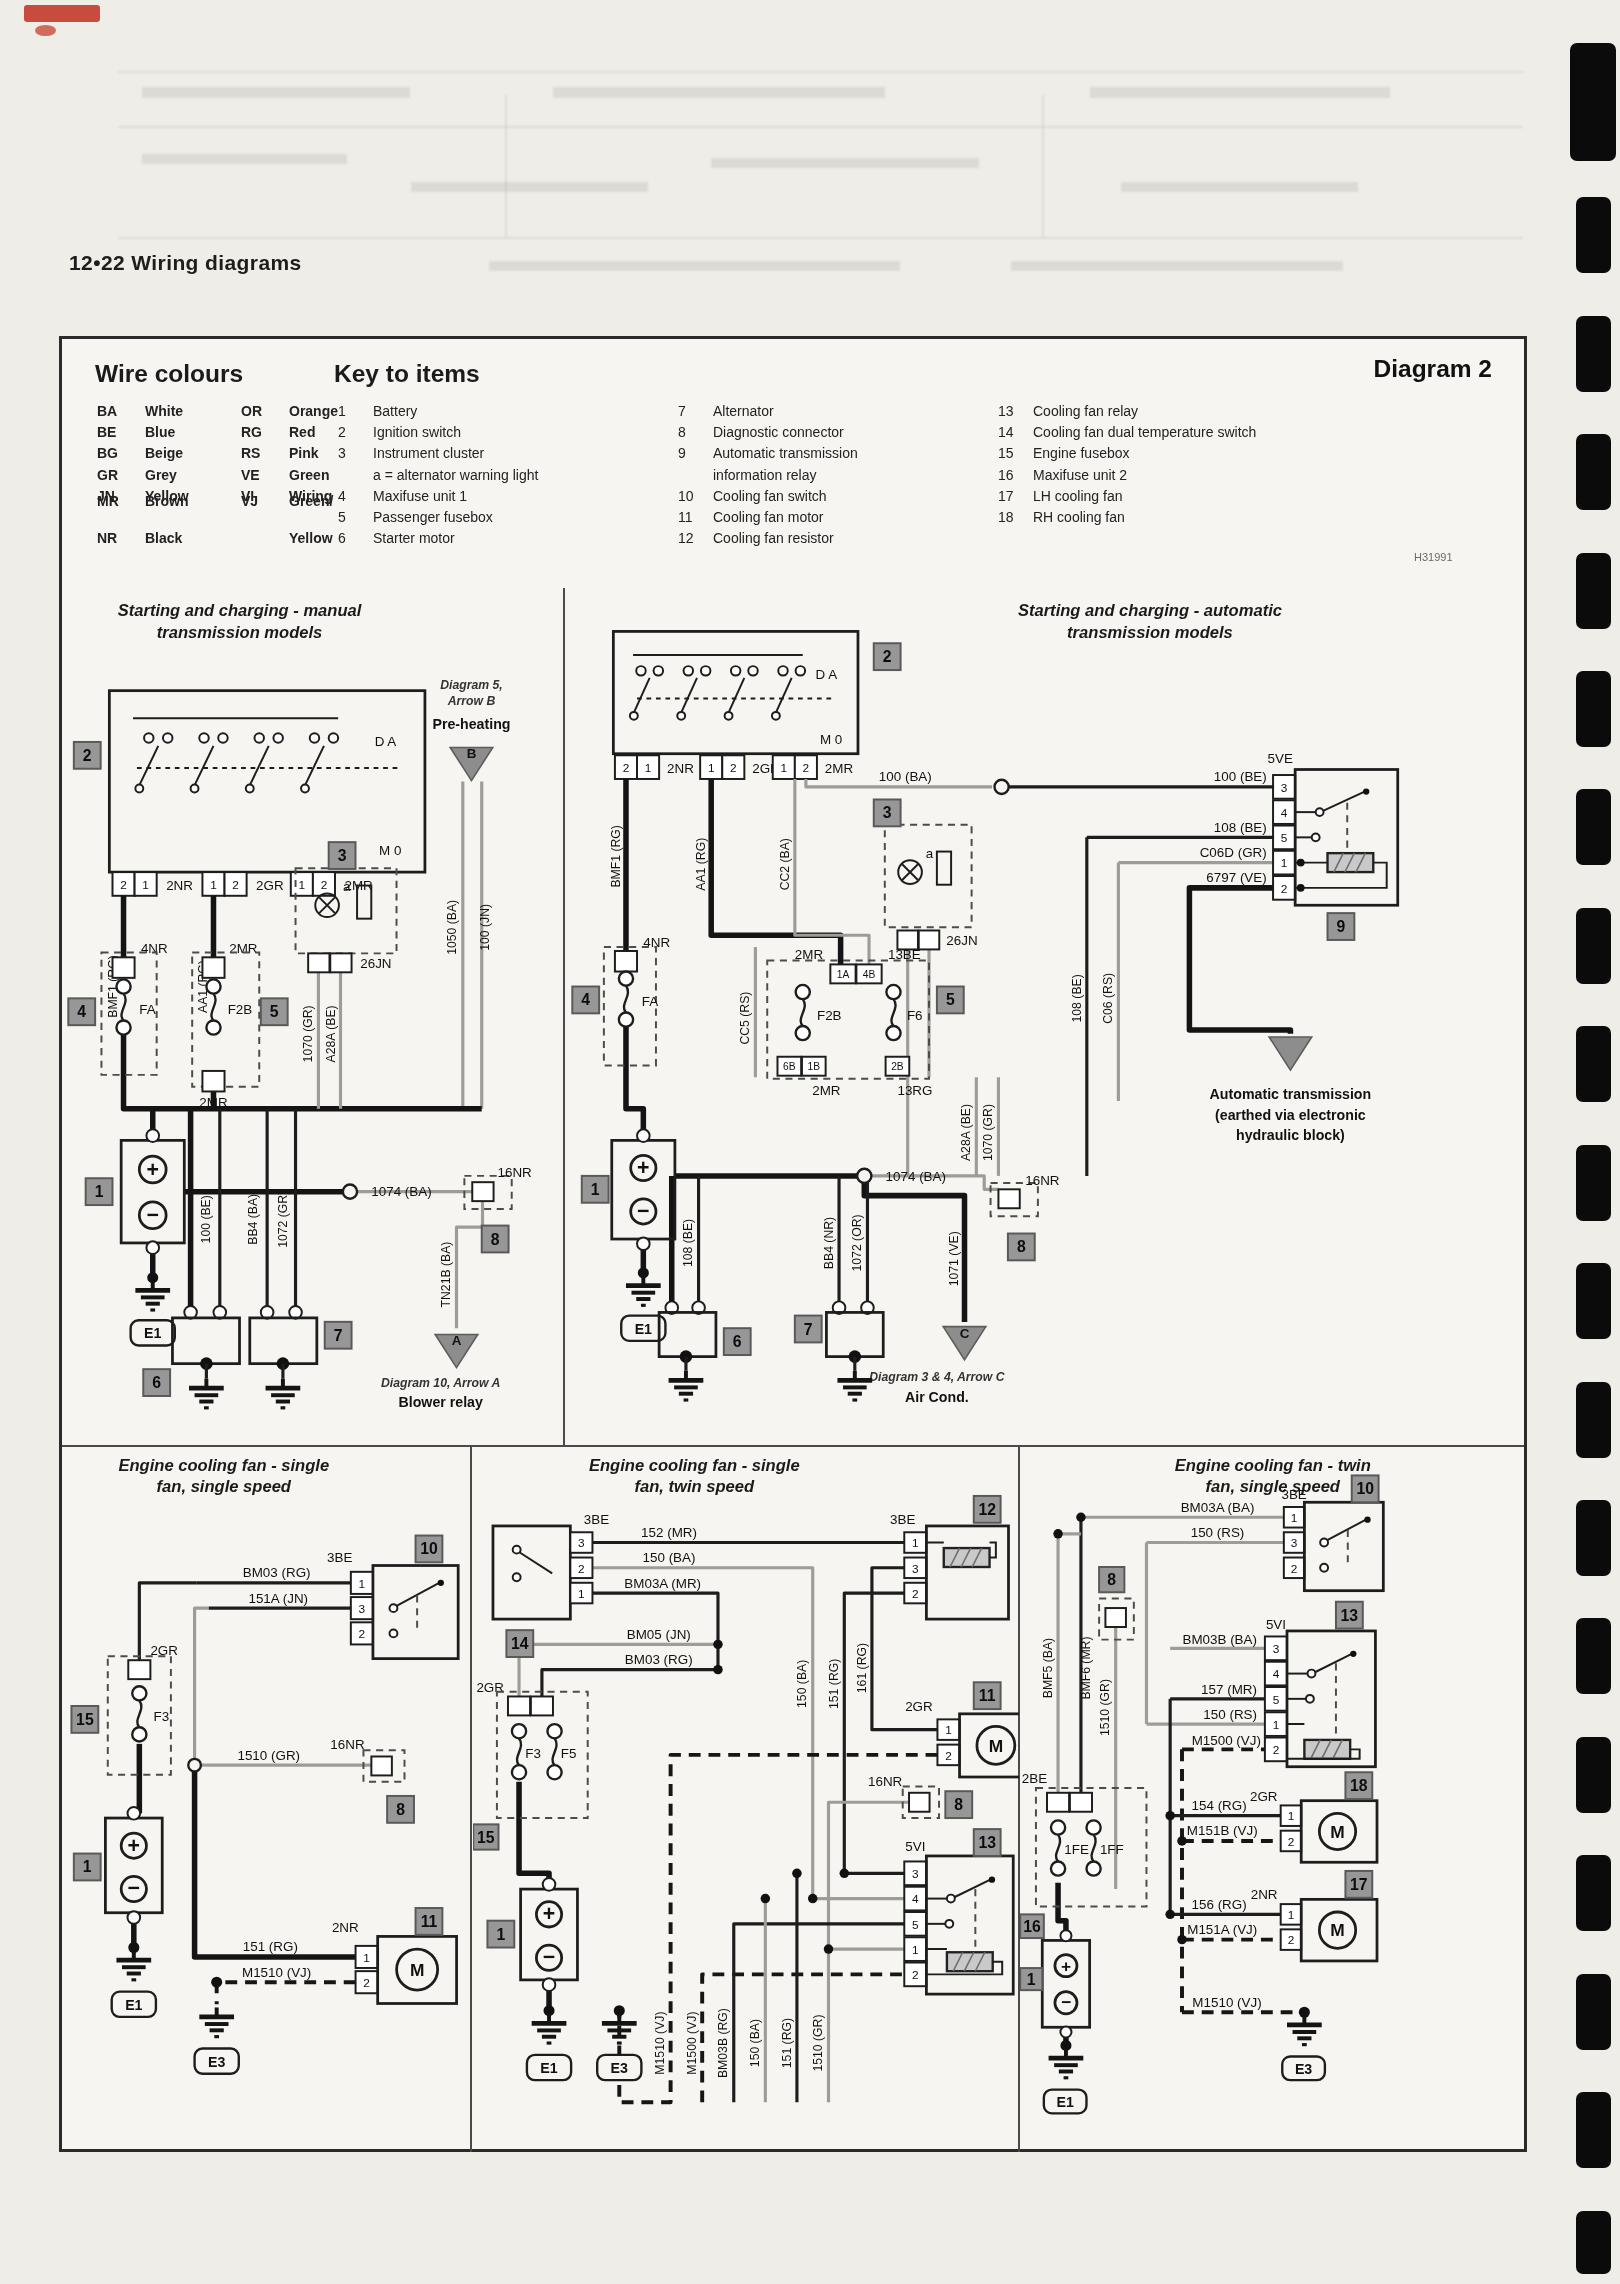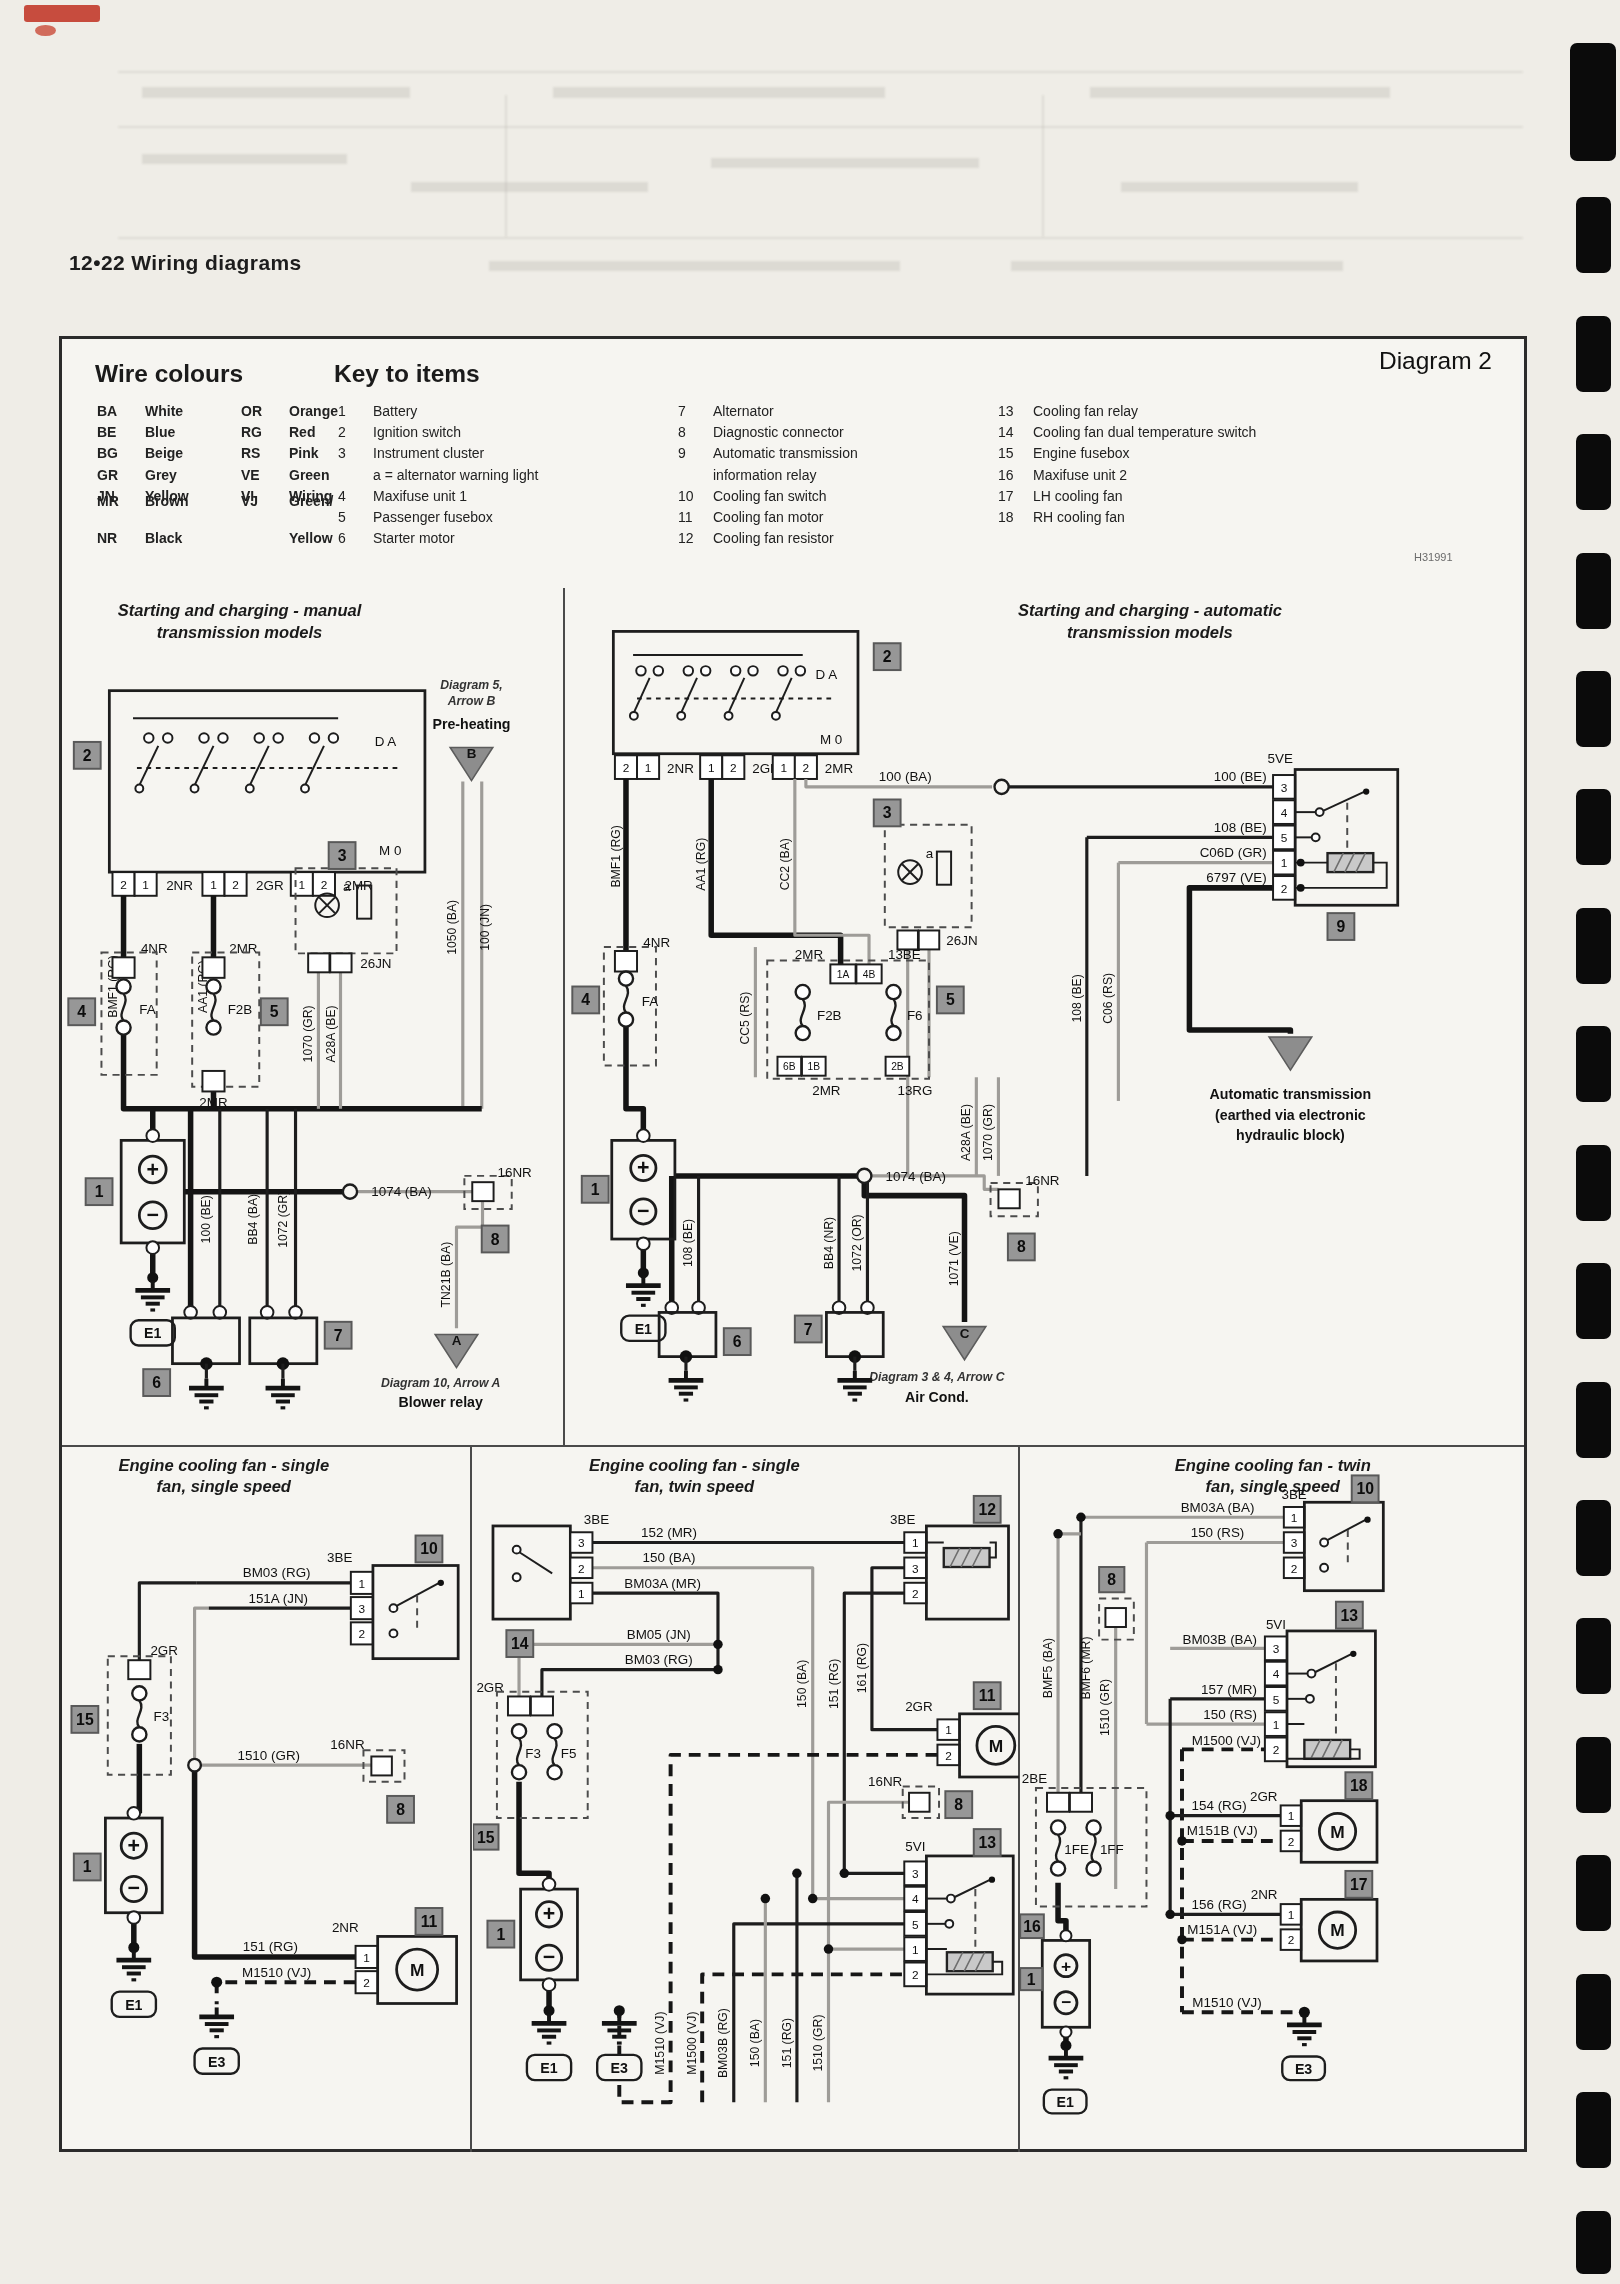--- a/index.html
+++ b/index.html
@@ -19,21 +19,21 @@
   .hdr{position:absolute;left:69px;top:251px;font-size:21px;font-weight:bold;letter-spacing:0.4px;color:#1d1d1d;}
   
   .main-box{position:absolute;left:59px;top:336px;width:1468px;height:1816px;background:#f6f5f1;border:3.2px solid #2b2b2b;box-sizing:border-box;}
   .lg-title{position:absolute;font-size:24.5px;font-weight:bold;color:#1b1b1b;}
   .wc-row{position:absolute;display:flex;font-size:14px;line-height:21px;gap:9px;}
   .wc-row .code{width:39px;font-weight:bold;}
   .wc-row .name{width:87px;font-weight:bold;}
   .ki-row{position:absolute;display:flex;font-size:14px;line-height:21px;}
   .ki-row .num{width:35px;}
   .ki-row .lab{width:316px;}
-  .diag-title{position:absolute;right:32px;top:8px;font-size:24.5px;font-weight:normal;color:#111;}
+  .diag-title{position:absolute;right:32px;top:16px;font-size:24.5px;font-weight:bold;color:#111;}
   .art-code{position:absolute;left:1352px;top:212px;font-size:11px;color:#6b6b6b;}
   .panel{position:absolute;}
   .div-line{position:absolute;background:#4a4a4a;}
   
   svg text{font-family:"Liberation Sans",sans-serif;}
   .wb{stroke:#141414;stroke-width:7;fill:none;stroke-linejoin:round;}
   .wn{stroke:#1d1d1d;stroke-width:4;fill:none;stroke-linejoin:round;}
   .wg{stroke:#9e9c98;stroke-width:4;fill:none;stroke-linejoin:round;}
   .wd{stroke:#161616;stroke-width:5;fill:none;stroke-dasharray:15 10;stroke-linejoin:round;}
   .cmp{fill:none;stroke:#1d1d1d;stroke-width:3.5;}

